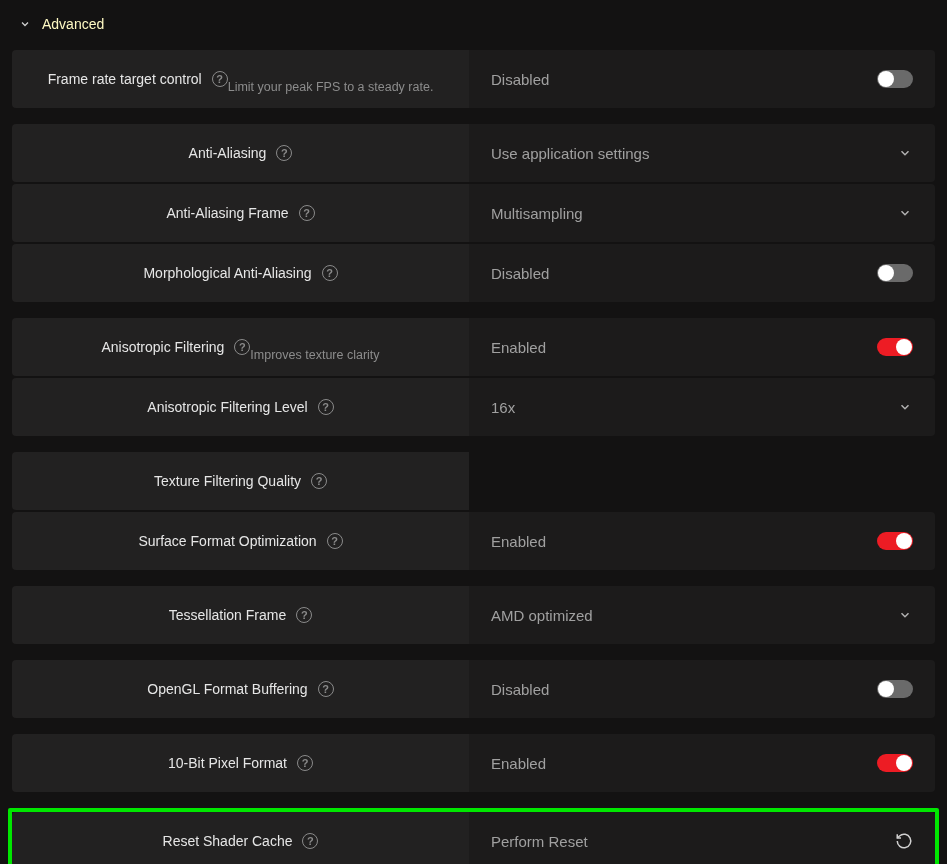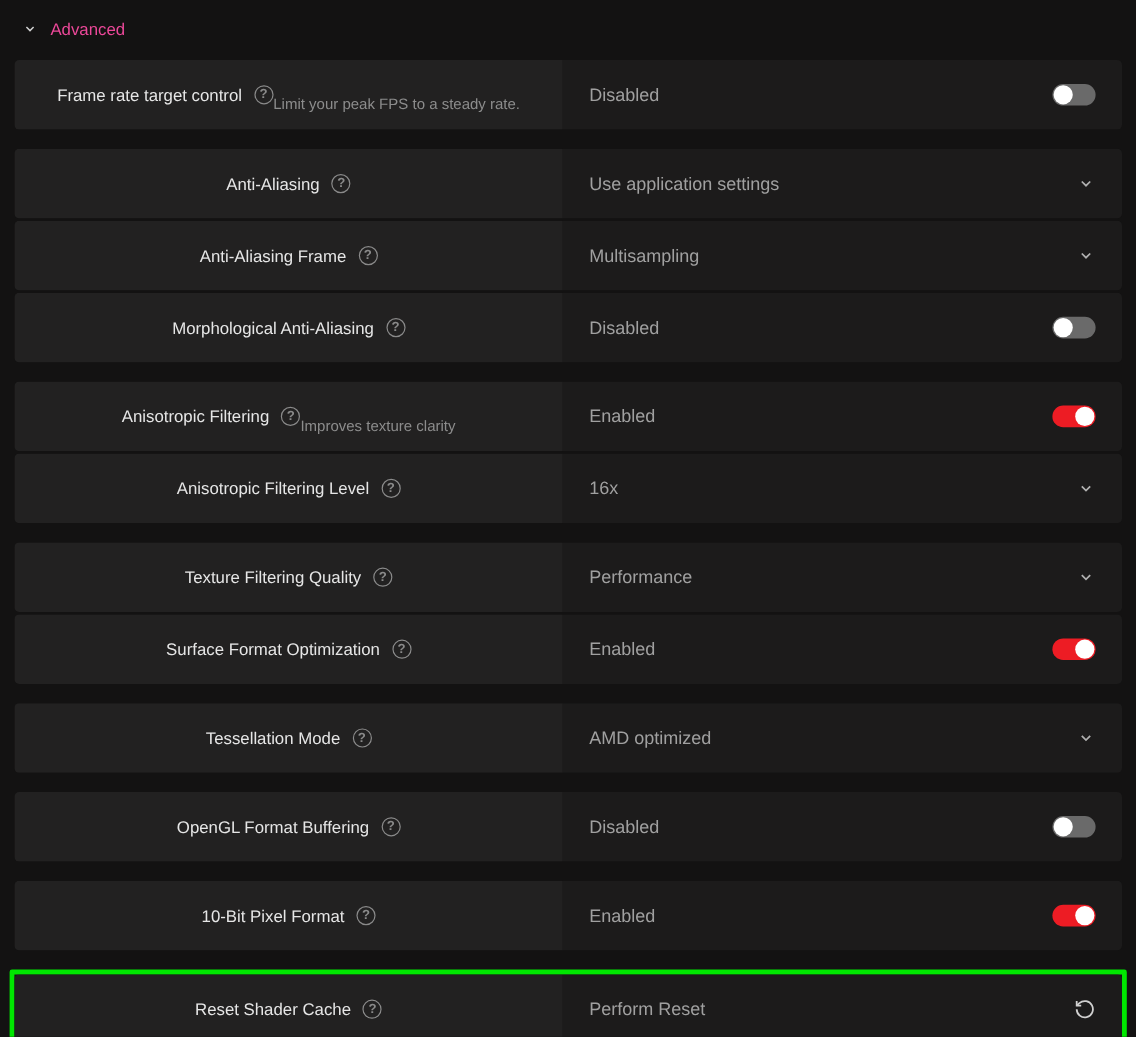--- a/index.html
+++ b/index.html
@@ -16,21 +16,21 @@
   .section-header {
     display: flex;
     align-items: center;
     gap: 10px;
     padding: 8px 6px 18px 6px;
     color: #cfcfcf;
     cursor: pointer;
   }
   .chev { width: 14px; height: 14px; display: inline-flex; align-items: center; justify-content: center; }
   .chev svg { stroke: #cfcfcf; }
-  .section-title { font-size: 14px; color: #ec4899; font-weight: 400; }
+  .section-title { font-size: 14px; color: #fef9c3; font-weight: 400; }
 
   .group { margin-bottom: 16px; }
 
   .row {
     display: flex;
     margin-bottom: 2px;
     border-radius: 4px;
     overflow: hidden;
   }
   .row-left {
@@ -209,28 +209,20 @@
   </div>
 
   <div class="group">
     <div class="row">
       <div class="row-left">
         <div class="label-line">
           <span class="label">Texture Filtering Quality</span>
           <span class="help">?</span>
         </div>
       </div>
-      <div class="row-right">
-        <span class="value">Performance</span>
-        <span class="dropdown-chev">
-          <svg width="14" height="14" viewBox="0 0 24 24" fill="none" stroke-width="2.5">
-              <polyline points="6 9 12 15 18 9"></polyline>
-            </svg>
-        </span>
-      </div>
     </div>
 
     <div class="row">
       <div class="row-left">
         <div class="label-line">
           <span class="label">Surface Format Optimization</span>
           <span class="help">?</span>
         </div>
       </div>
       <div class="row-right">
@@ -239,21 +231,21 @@
             <div class="knob"></div>
           </div>
       </div>
     </div>
   </div>
 
   <div class="group">
     <div class="row">
       <div class="row-left">
         <div class="label-line">
-          <span class="label">Tessellation Mode</span>
+          <span class="label">Tessellation Frame</span>
           <span class="help">?</span>
         </div>
       </div>
       <div class="row-right">
         <span class="value">AMD optimized</span>
         <span class="dropdown-chev">
           <svg width="14" height="14" viewBox="0 0 24 24" fill="none" stroke-width="2.5">
               <polyline points="6 9 12 15 18 9"></polyline>
             </svg>
         </span>

